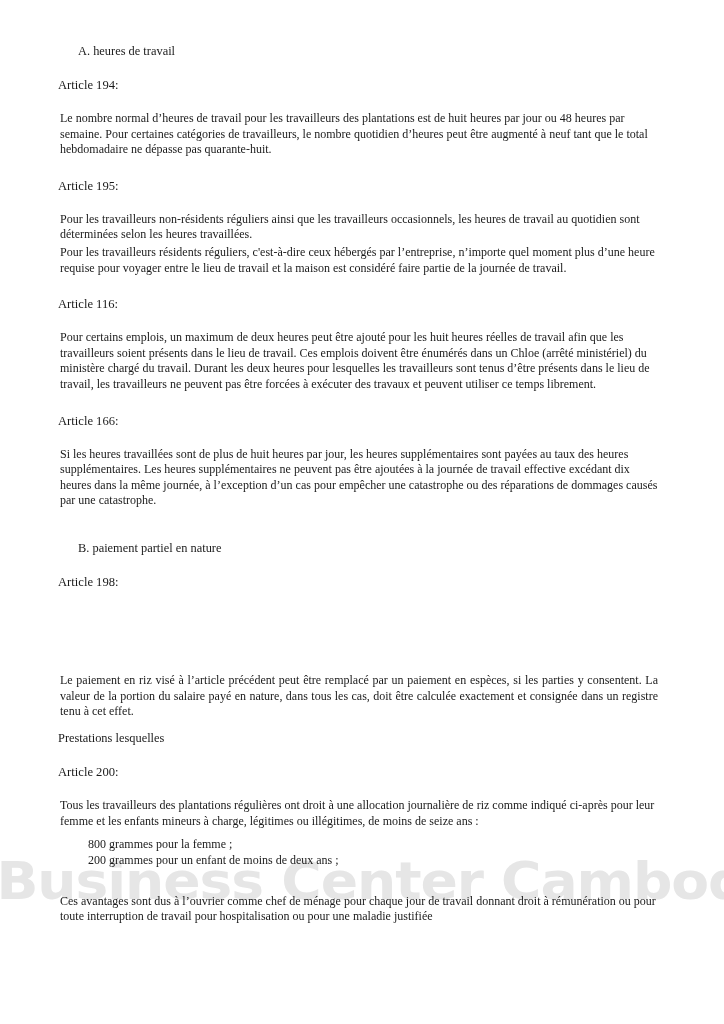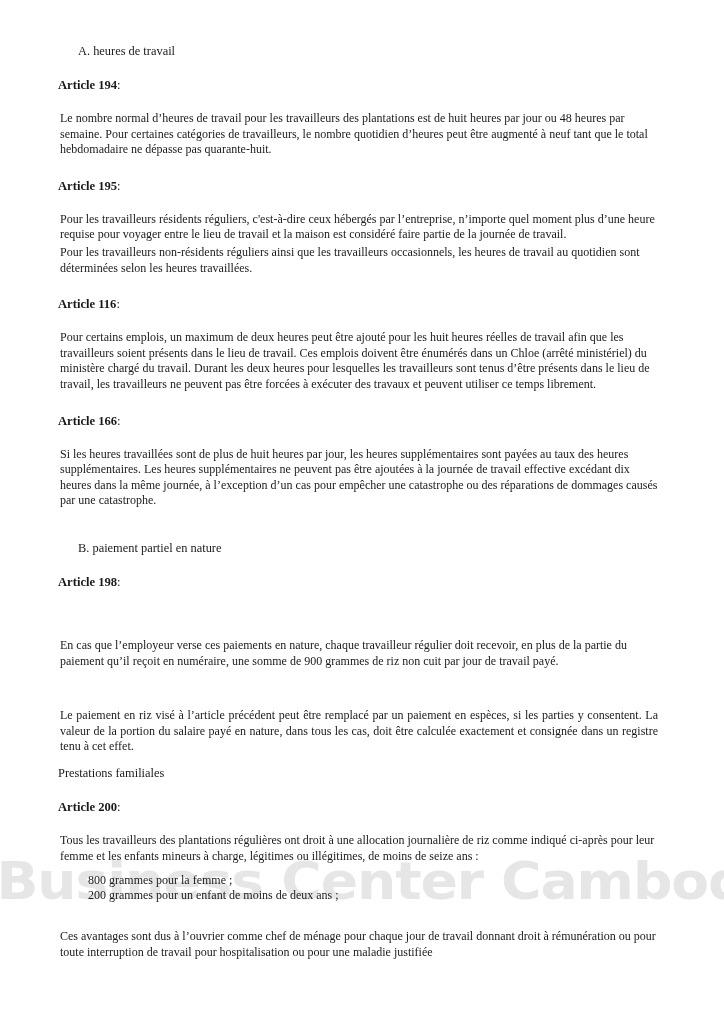--- a/index.html
+++ b/index.html
@@ -62,21 +62,21 @@
   }
 
   .art-head {
     font-size: 12.6px;
     line-height: 15px;
     margin: 0;
     padding: 0;
     font-weight: normal;
   }
   .art-head .art-num {
-    font-weight: bold;
+    font-weight: normal;
   }
   .art-head .art-colon {
     font-weight: normal;
   }
 
   .para {
     font-size: 12px;
     line-height: 15.6px;
     margin: 2px;
     padding: 0;
@@ -132,22 +132,22 @@
   <div class="sp-16"></div>
 
   <p class="para">Le nombre normal d’heures de travail pour les travailleurs des plantations est de huit heures par jour ou 48 heures par semaine. Pour certaines catégories de travailleurs, le nombre quotidien d’heures peut être augmenté à neuf tant que le total hebdomadaire ne dépasse pas quarante-huit.</p>
 
   <div class="sp-19"></div>
 
   <p class="art-head"><span class="art-num">Article 195</span><span class="art-colon">:</span></p>
 
   <div class="sp-16"></div>
 
+  <p class="para">Pour les travailleurs non-résidents réguliers ainsi que les travailleurs occasionnels, les heures de travail au quotidien sont déterminées selon les heures travaillées.</p>
   <p class="para">Pour les travailleurs résidents réguliers, c'est-à-dire ceux hébergés par l’entreprise, n’importe quel moment plus d’une heure requise pour voyager entre le lieu de travail et la maison est considéré faire partie de la journée de travail.</p>
-  <p class="para">Pour les travailleurs non-résidents réguliers ainsi que les travailleurs occasionnels, les heures de travail au quotidien sont déterminées selon les heures travaillées.</p>
 
   <div class="sp-19"></div>
 
   <p class="art-head"><span class="art-num">Article 116</span><span class="art-colon">:</span></p>
 
   <div class="sp-16"></div>
 
   <p class="para">Pour certains emplois, un maximum de deux heures peut être ajouté pour les huit heures réelles de travail afin que les travailleurs soient présents dans le lieu de travail. Ces emplois doivent être énumérés dans un Chloe (arrêté ministériel) du ministère chargé du travail. Durant les deux heures pour lesquelles les travailleurs sont tenus d’être présents dans le lieu de travail, les travailleurs ne peuvent pas être forcées à exécuter des travaux et peuvent utiliser ce temps librement.</p>
 
   <div class="sp-19"></div>
@@ -164,32 +164,31 @@
 
   <div class="sp-19"></div>
 
   <p class="art-head"><span class="art-num">Article 198</span><span class="art-colon">:</span></p>
 
   <div class="sp-30"></div>
 
 
   <div class="sp-16"></div>
 
-  <p class="para">En cas que l’employeur verse ces paiements en nature, chaque travailleur régulier doit recevoir, en plus de la partie du paiement qu’il reçoit en numéraire, une somme de 900 grammes de riz non cuit par jour de travail payé.</p>
 
   <div class="sp-19"></div>
 
 
   <div class="sp-16"></div>
 
   <p class="para justified">Le paiement en riz visé à l’article précédent peut être remplacé par un paiement en espèces, si les parties y consentent. La valeur de la portion du salaire payé en nature, dans tous les cas, doit être calculée exactement et consignée dans un registre tenu à cet effet.</p>
 
   <div class="sp-9"></div>
 
-  <p class="plain-line">Prestations familiales</p>
+  <p class="plain-line">Prestations lesquelles</p>
 
   <div class="sp-19"></div>
 
   <p class="art-head"><span class="art-num">Article 200</span><span class="art-colon">:</span></p>
 
   <div class="sp-16"></div>
 
   <p class="para">Tous les travailleurs des plantations régulières ont droit à une allocation journalière de riz comme indiqué ci-après pour leur femme et les enfants mineurs à charge, légitimes ou illégitimes, de moins de seize ans :</p>
 
   <div class="sp-6"></div>

